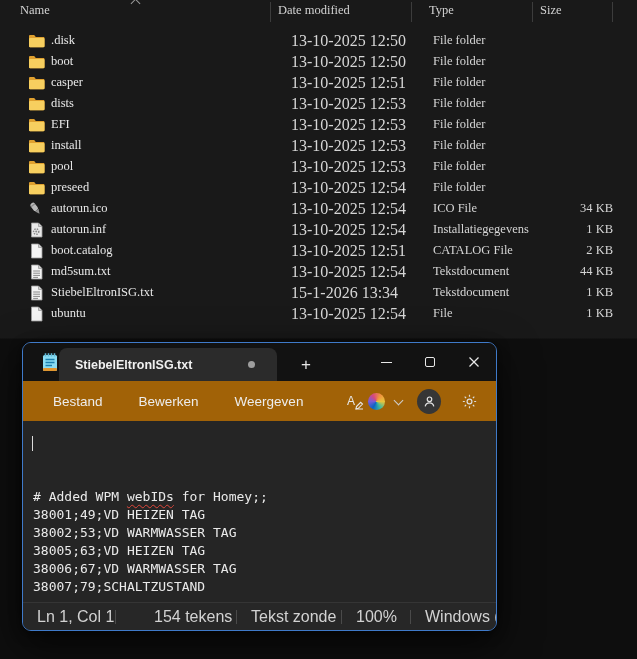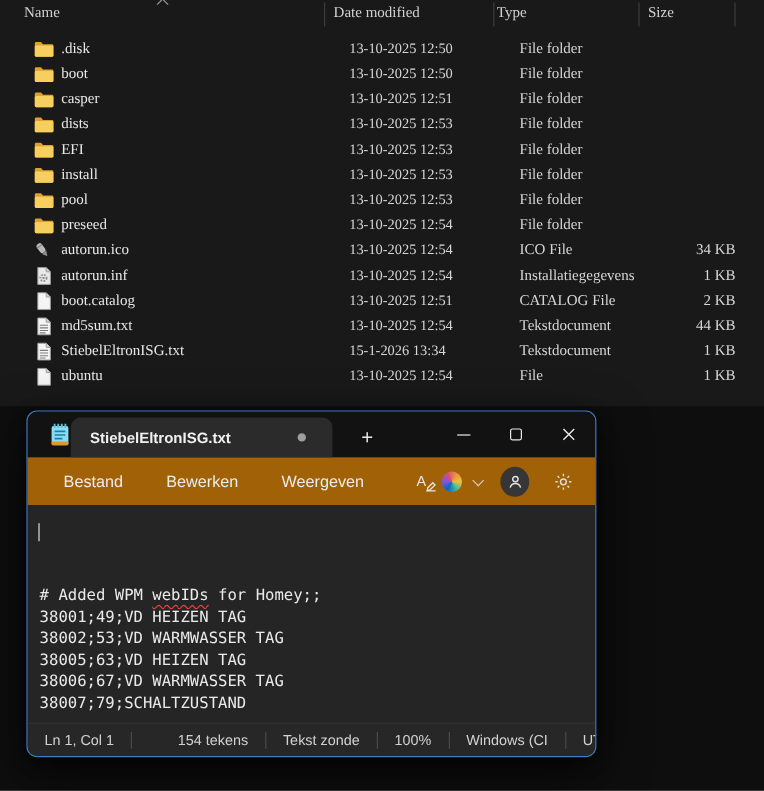--- a/index.html
+++ b/index.html
@@ -19,21 +19,21 @@
   .hsep { position:absolute; top:2px; width:1px; height:20px; background:#3c3c3c; }
   .sort-chevron { position:absolute; left:132px; top:0px; width:8px; height:5px; }
   .sort-chevron::before {
     content:""; position:absolute; left:0; top:0; width:6px; height:6px;
     border-left:1px solid #9a9a9a; border-top:1px solid #9a9a9a; transform:rotate(45deg);
   }
   .rows { position:absolute; top:30px; left:0; width:637px; }
   .frow { position:relative; height:21px; width:637px; display:flex; align-items:center;margin-left:13px; }
   .fi { width:20px; margin-left:13px; display:flex; justify-content:center; align-items:center; flex:0 0 20px; }
   .fname { margin-left:5px; font-size:12.5px; color:#e8e8e8; white-space:nowrap; overflow:hidden; flex:0 0 228px; }
-  .fdate { position:absolute; left:278px; font-size:12px; color:#d6d6d6; white-space:nowrap; }
+  .fdate { position:absolute; left:278px; font-size:16px; color:#d6d6d6; white-space:nowrap; }
   .ftype { position:absolute; left:420px; font-size:12.5px; color:#d6d6d6; white-space:nowrap; }
   .fsize { position:absolute; left:500px; width:100px; text-align:right; font-size:12.5px; color:#d6d6d6; }
 
   
   .notepad {
     position:absolute; left:22px; top:342px; width:475px; height:289px;
     background:#252525; border:1px solid #3f7ac9; border-radius:9px;
     box-shadow:0 14px 42px rgba(0,0,0,0.65), 0 3px 12px rgba(0,0,0,0.5);
     display:flex; flex-direction:column; overflow:hidden;
   }
@@ -67,34 +67,34 @@
     display:flex; align-items:center; justify-content:center; margin-right:16px; }
 
   .editor { flex:1; background:#252525; position:relative;
     font-family:"DejaVu Sans Mono", monospace; font-size:13px; line-height:18px;
     color:#eaeaea; padding:13px 0 0 10px; cursor:text; letter-spacing:0px; white-space:pre; }
   .editor .line { height:18px; }
   .squiggle { text-decoration:underline wavy #e0483c 1px; text-underline-offset:3px; }
   .caret { position:absolute; left:9px; top:15px; width:1px; height:15px; background:#dcdcdc; }
 
   .statusbar { height:28px; background:#272727; border-top:1px solid #353535; flex:0 0 28px;
-    display:flex; align-items:center; font-size:12px; color:#d2d2d2; padding-left:10px; }
+    display:flex; align-items:center; font-size:16px; color:#d2d2d2; padding-left:10px; }
   .st-item { white-space:nowrap; padding:0 4px; }
   .st-sep { width:1px; height:14px; background:#4a4a4a; margin:0 10px; flex:0 0 1px; }
   
   .st-0 { width:72px; } .st-1 { width:76px;margin-left:24px; } .st-2 { width:84px; } .st-3 { width:48px; } .st-4 { width:80px; } .st-5 { width:50px; }
 </style>
 </head>
 <body>
 
 <div class="explorer">
   <div class="col-header">
     <span class="hcell" style="left:20px">Name</span>
     <span class="hcell" style="left:278px">Date modified</span>
-    <span class="hcell" style="left:414px">Type</span>
+    <span class="hcell" style="left:429px">Type</span>
     <span class="hcell" style="left:540px">Size</span>
     <span class="sort-chevron"></span>
     <span class="hsep" style="left:270px"></span>
     <span class="hsep" style="left:411px"></span>
     <span class="hsep" style="left:532px"></span>
     <span class="hsep" style="left:612px"></span>
   </div>
   <div class="rows" id="file-rows">
       <div class="frow">
         <span class="fi">

